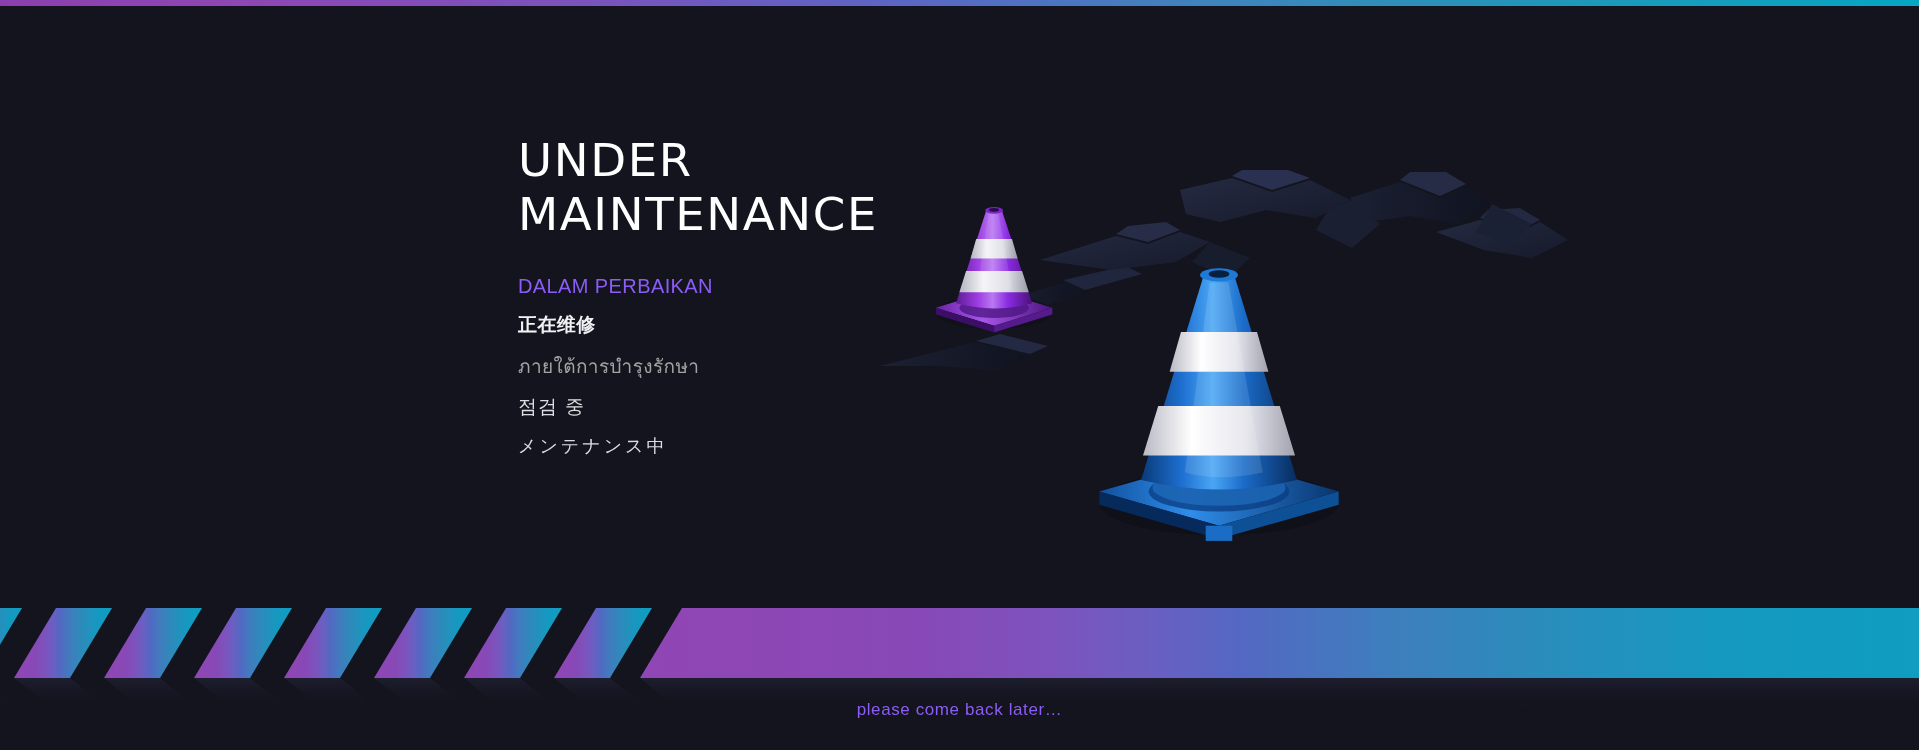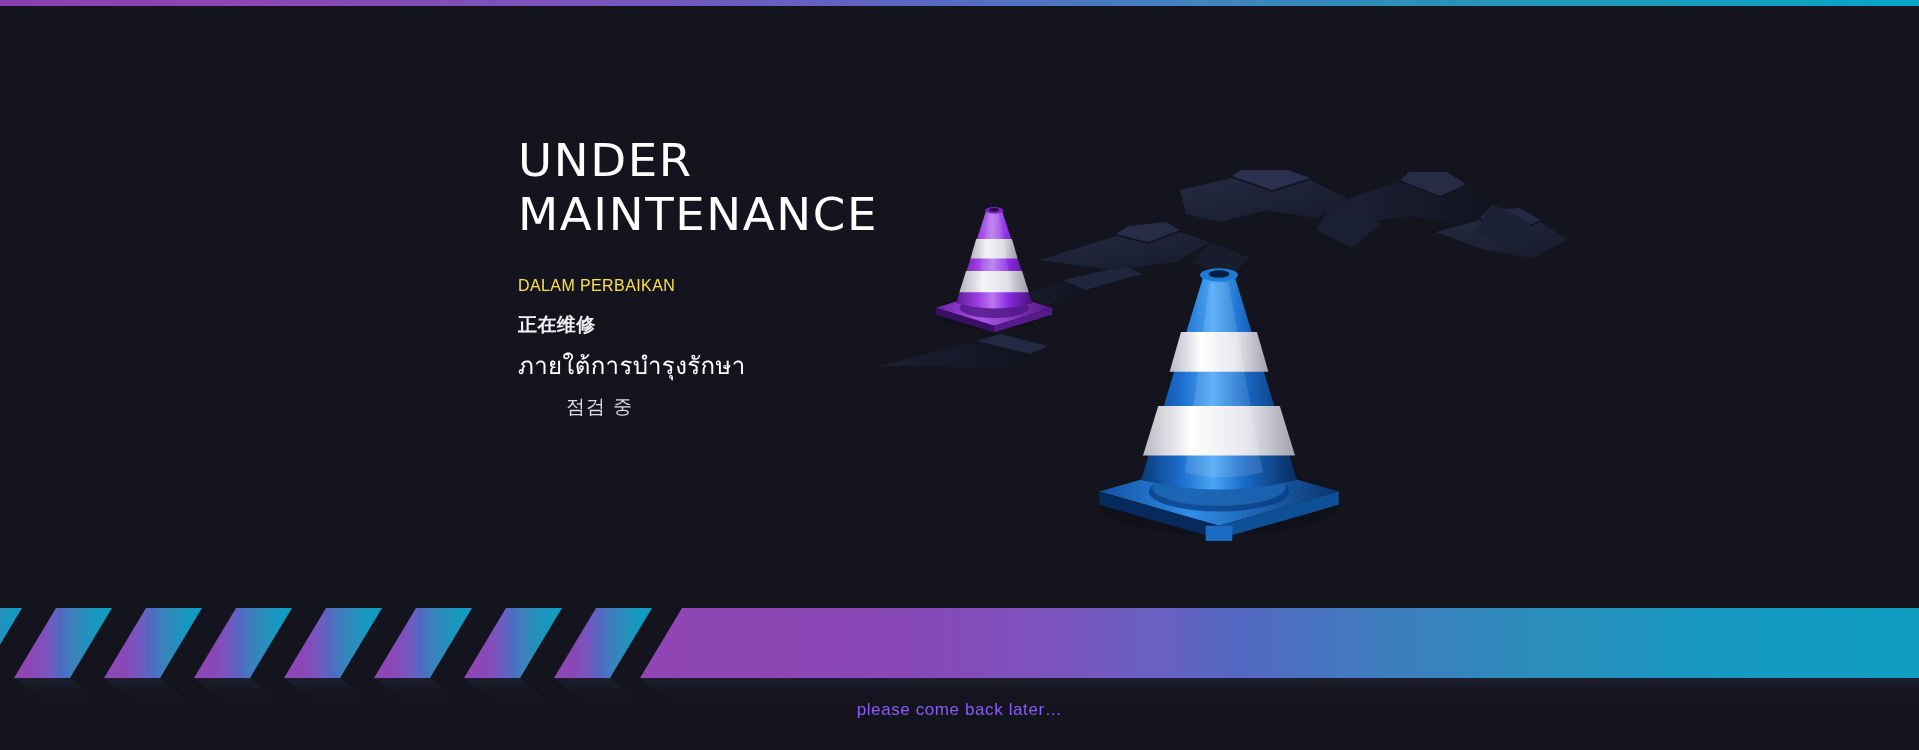--- a/index.html
+++ b/index.html
@@ -29,24 +29,24 @@
     letter-spacing:1.5px;
     font-family:"DejaVu Sans", sans-serif;
     font-stretch:expanded;
     transform:scaleX(1.06);
     transform-origin:left center;
     white-space:pre-line;
   }
 
   
   .langs { position:absolute; left:518px; top:266px; width:520px; }
-  .lang-line { color:#fde047; font-size:16px; line-height:40px; letter-spacing:0.4px; white-space:nowrap; }
+  .lang-line { color:#8b5cf6; font-size:20px; line-height:40px; letter-spacing:0.4px; white-space:nowrap; }
   .lang-line.cjk { color:#f2f2f5; font-weight:700; font-family:Liberation Mono, monospace; font-size:19px; }
-  .lang-line.thai { color:#ffffff; font-size:24px; font-family:"DejaVu Sans", sans-serif; }
-  .lang-line.kr   { color:#dcdce2; font-size:19px; font-family:"DejaVu Sans", sans-serif; letter-spacing:1px;margin-left:48px; }
+  .lang-line.thai { color:#a3a3a3; font-size:19px; font-family:"DejaVu Sans", sans-serif; }
+  .lang-line.kr   { color:#dcdce2; font-size:19px; font-family:"DejaVu Sans", sans-serif; letter-spacing:1px; }
   .lang-line.jp   { color:#dcdce2; font-size:18px; font-family:"DejaVu Sans", sans-serif; letter-spacing:3px; }
 
   
   .illus { position:absolute; left:880px; top:170px; width:760px; height:380px; }
   .illus svg { display:block; }
 
   
   .band { position:absolute; left:0; top:608px; width:1919px; height:70px; }
   .band svg { display:block; }
   .band-shadow {
@@ -71,20 +71,21 @@
   <div class="top-bar"></div>
 
   <div class="headline">UNDER
 MAINTENANCE</div>
 
   <div class="langs">
     <div class="lang-line">DALAM PERBAIKAN</div>
     <div class="lang-line cjk">正在维修</div>
     <div class="lang-line thai">ภายใต้การบำรุงรักษา</div>
     <div class="lang-line kr">점검 중</div>
+    <div class="lang-line jp">メンテナンス中</div>
   </div>
 
   <div class="illus">
     <svg width="760" height="380" viewBox="0 0 760 380" xmlns="http://www.w3.org/2000/svg">
       <defs>
         <linearGradient id="gCrack" x1="0" y1="0" x2="1" y2="1">
           <stop offset="0%" stop-color="#242a42"></stop>
           <stop offset="100%" stop-color="#161a2a"></stop>
         </linearGradient>
         <linearGradient id="gCrack2" x1="0" y1="0" x2="1" y2="0">

